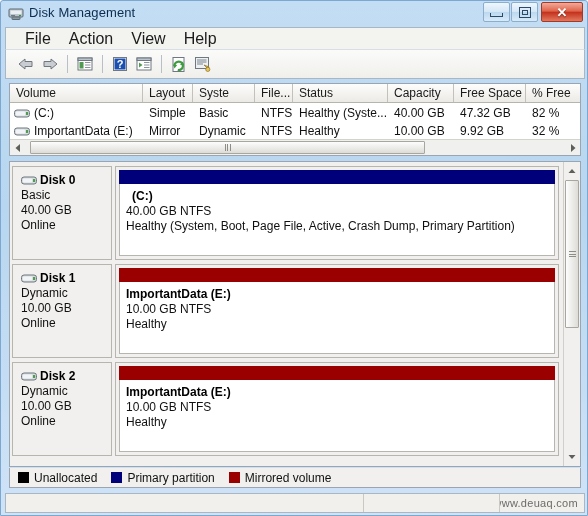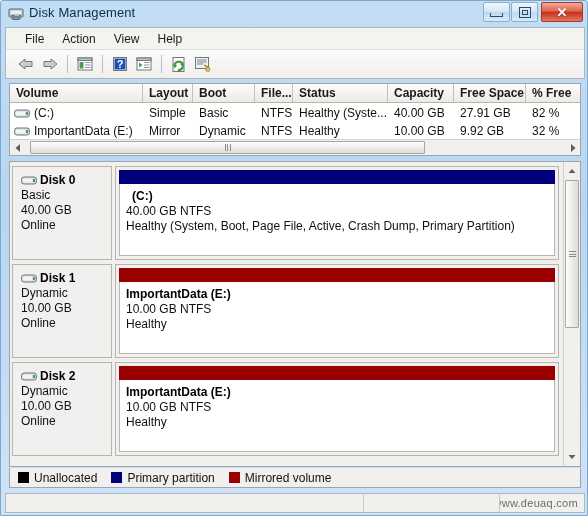--- a/index.html
+++ b/index.html
@@ -108,21 +108,21 @@
     background: #f3f3ef;
     border: 1px solid #a9b7c4;
     border-bottom: none;
     box-sizing: border-box;
     display: flex;
     align-items: center;
     padding-left: 10px;
   }
   .menu-item {
     padding: 2px 9px;
-    font-size: 12px;
+    font-size: 16px;
     color: #1b1b1b;
     white-space: nowrap;
   }
 
   
   #toolbar {
     position: absolute;
     left: 4px; top: 48px;
     width: 580px;
     height: 30px;
@@ -159,21 +159,20 @@
   }
   #vol-header {
     position: absolute;
     left: 0; top: 0;
     height: 19px;
     width: 100%;
     display: flex;
     background: linear-gradient(180deg,#fdfdfd 0%, #eceae5 100%);
     border-bottom: 1px solid #b5b5ad;
     box-sizing: border-box;
-    font-weight: bold;
   }
   .vh {
     box-sizing: border-box;
     border-right: 1px solid #c2c2ba;
     font-size: 12px;
     color: #1a1a1a;
     padding: 2px 0 0 6px;
     white-space: nowrap;
     overflow: hidden;
   }
@@ -551,21 +550,21 @@
         <circle cx="13.8" cy="13.4" r="2.1" fill="#e8c65a" stroke="#8d7222" stroke-width=".7"></circle>
       </svg>
     </div>
   </div>
 
   <div id="volume-pane">
 
     <div id="vol-header">
       <div class="vh" style="width:133px">Volume</div>
       <div class="vh" style="width:50px">Layout</div>
-      <div class="vh" style="width:62px">Boot</div>
+      <div class="vh" style="width:62px">Syste</div>
       <div class="vh" style="width:38px">File...</div>
       <div class="vh" style="width:95px">Status</div>
       <div class="vh" style="width:66px">Capacity</div>
       <div class="vh" style="width:72px">Free Space</div>
       <div class="vh" style="width:54px;border-right:none">% Free</div>
     </div>
 
     <div class="vrow" id="vol-row-0">
       <div class="vc vol-name-cell" style="width:133px">
         <span class="drive-icon">
@@ -575,21 +574,21 @@
             <rect x="12" y="4" width="2.2" height="3" fill="#4f9b4f"></rect>
           </svg>
         </span>
         <span>(C:)</span>
       </div>
       <div class="vc" style="width:50px">Simple</div>
       <div class="vc" style="width:62px">Basic</div>
       <div class="vc" style="width:38px">NTFS</div>
       <div class="vc" style="width:95px">Healthy (Syste...</div>
       <div class="vc" style="width:66px">40.00 GB</div>
-      <div class="vc" style="width:72px">27.91 GB</div>
+      <div class="vc" style="width:72px">47.32 GB</div>
       <div class="vc" style="width:54px">82 %</div>
     </div>
 
     <div class="vrow" id="vol-row-1">
       <div class="vc vol-name-cell" style="width:133px">
         <span class="drive-icon">
           <svg width="16" height="11" viewBox="0 0 16 11">
             <rect x="0.5" y="2" width="15" height="7" rx="2.5" fill="#d8dde1" stroke="#6d767e"></rect>
             <rect x="2" y="3.5" width="9" height="4" rx="1" fill="#f2f5f7"></rect>
             <rect x="12" y="4" width="2.2" height="3" fill="#4f9b4f"></rect>

